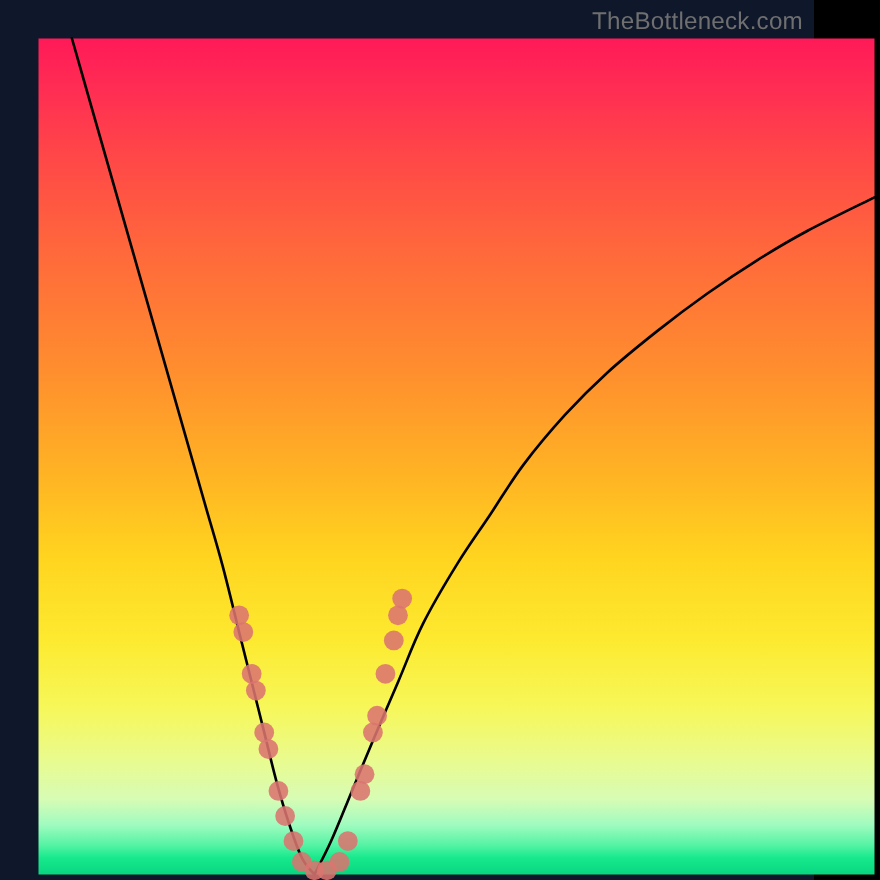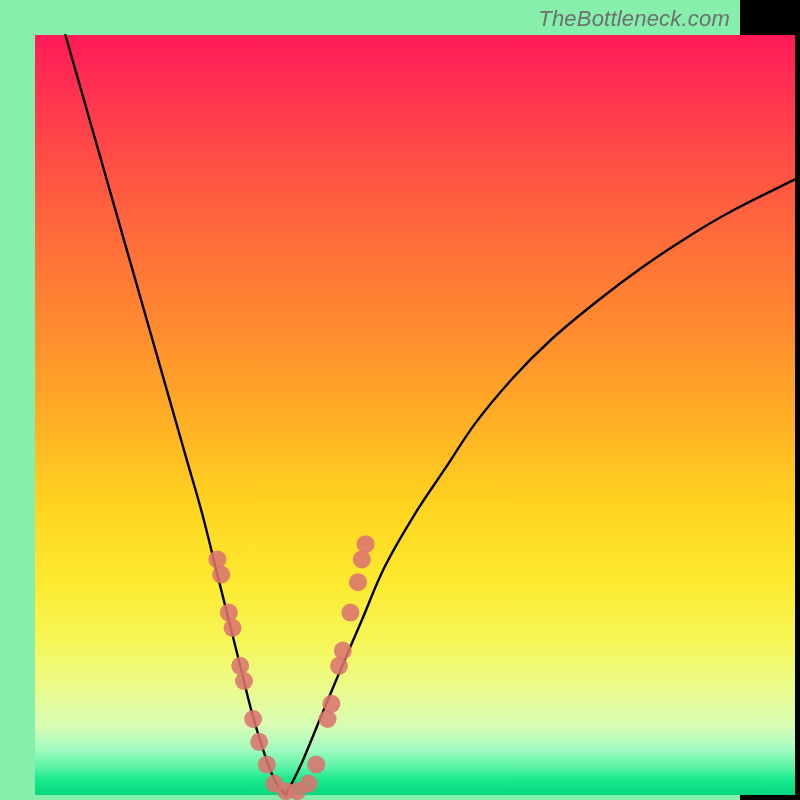--- a/index.html
+++ b/index.html
@@ -10,22 +10,21 @@
     background: #000;
     overflow: hidden;
     font-family: Arial, Helvetica, sans-serif;
   }
   .frame {
     position: absolute;
     left: 0;
     top: 0;
     width: 740px;
     height: 800px;
-    background: #86efac;
-    font-style: italic;
+    background: #0f172a;
   }
   .plot {
     position: absolute;
     left: 35px;
     top: 35px;
     width: 760px;
     height: 760px;
     background: linear-gradient(
       to bottom,
       #ff1a58 0%,

